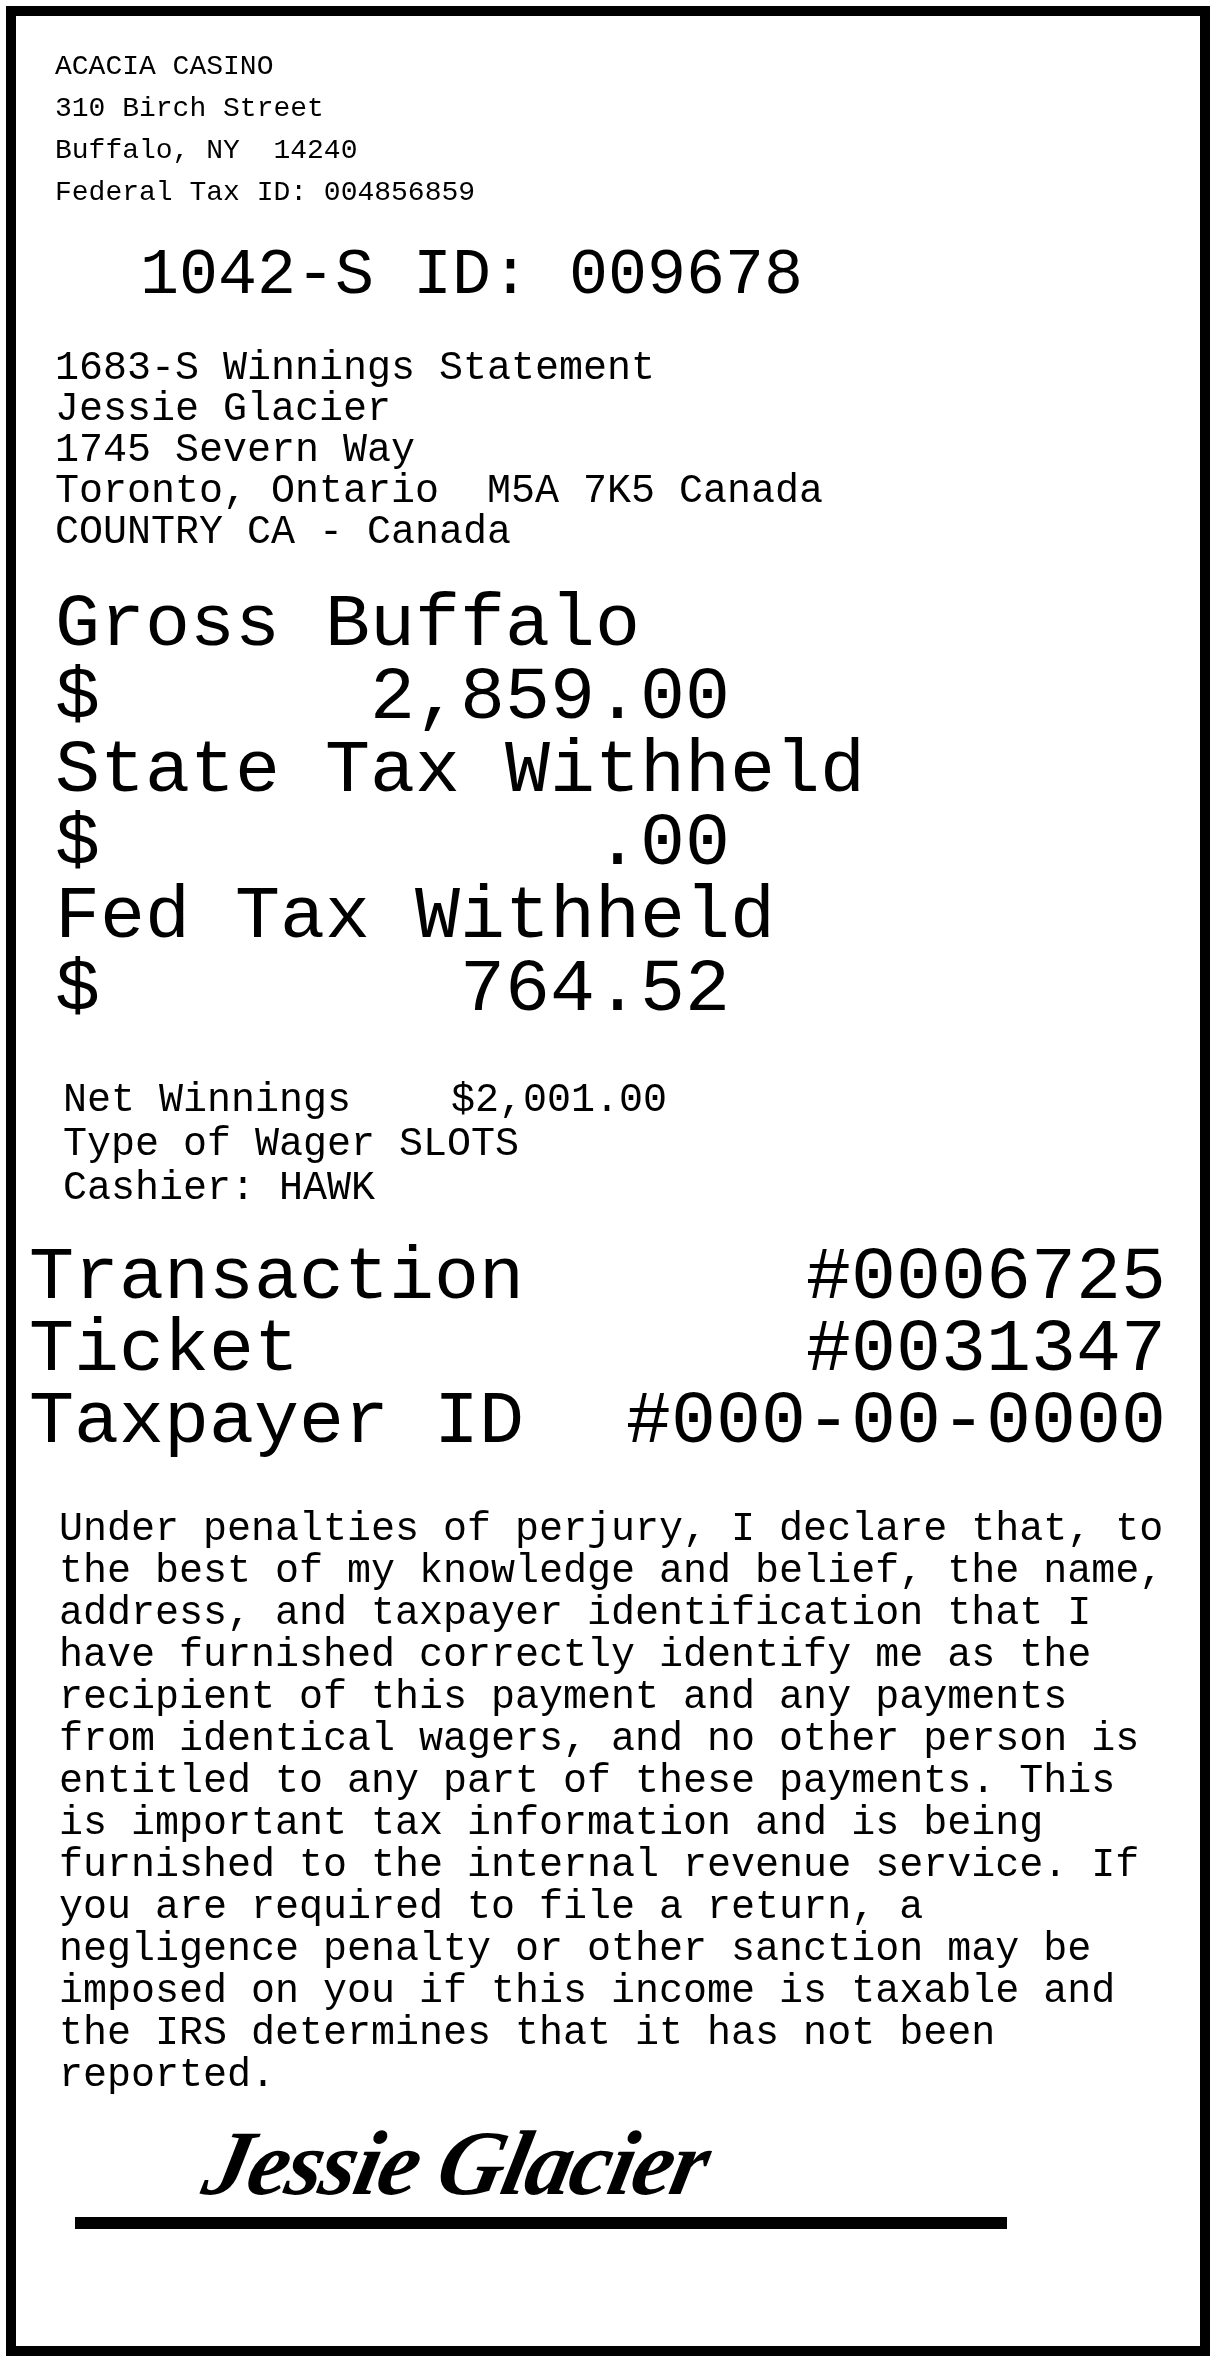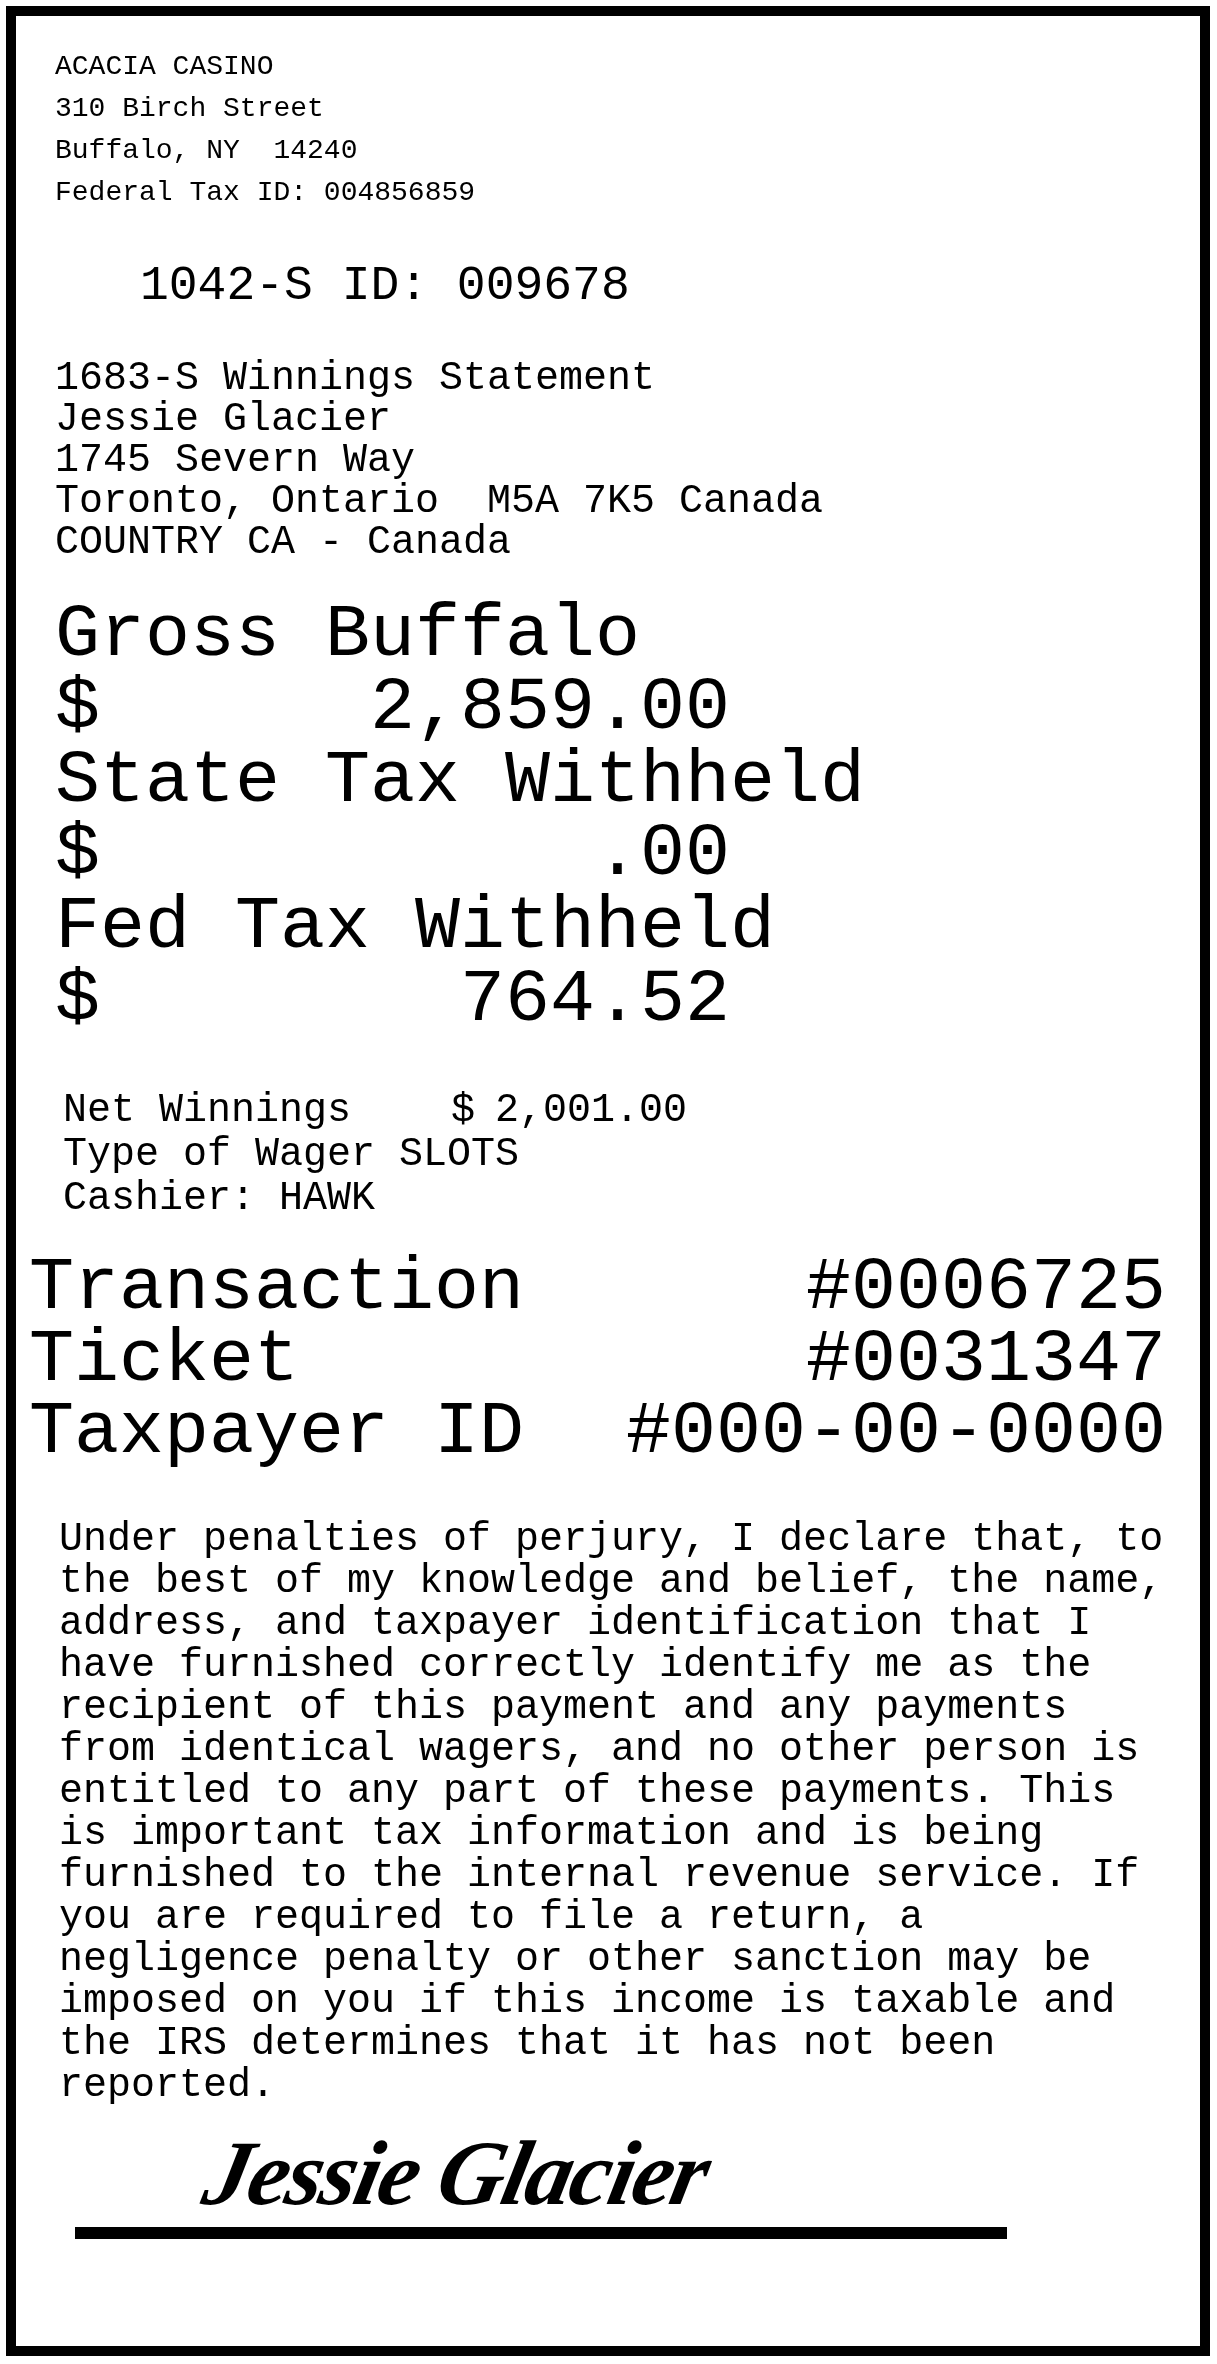--- a/index.html
+++ b/index.html
@@ -28,23 +28,23 @@
 
   
   .casino-header {
     margin-top: 30px;
     font-size: 28px;
     line-height: 42px;
   }
 
   
   .form-id-heading {
-    margin-top: 32px;
+    margin-top: 22px;
     margin-left: 85px;
-    font-size: 48px;
+    font-size: 65px;
     line-height: 80px;
     white-space: pre;
   }
 
   
   .recipient-block {
     margin-top: 32px;
     font-size: 40px;
     line-height: 41px;
   }
@@ -65,21 +65,21 @@
   
   .details-block {
     margin-top: 52px;
     margin-left: 8px;
     font-size: 40px;
     line-height: 44px;
   }
   .detail-row { display: flex; }
   .net-label { width: 388px; white-space: pre; }
   .net-currency { width: 24px; }
-  .net-value { width: 232px; text-align: center; white-space: pre; }
+  .net-value { width: 232px; text-align: left; white-space: pre; }
   .gap1 { margin-left: 24px; }
   .gap2 { margin-left: 48px; }
 
   
   .refs-block {
     margin-top: 32px;
     margin-left: -26px;
     font-size: 75px;
     line-height: 72px;
   }

